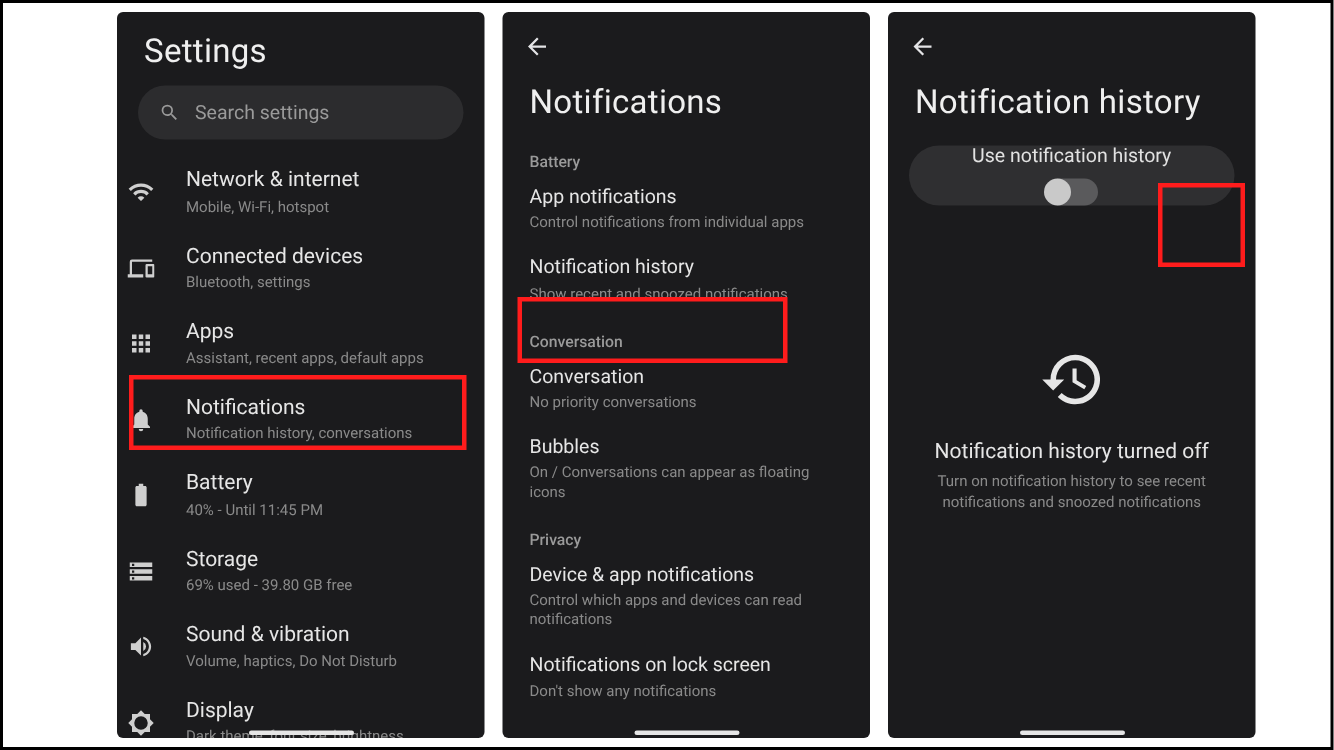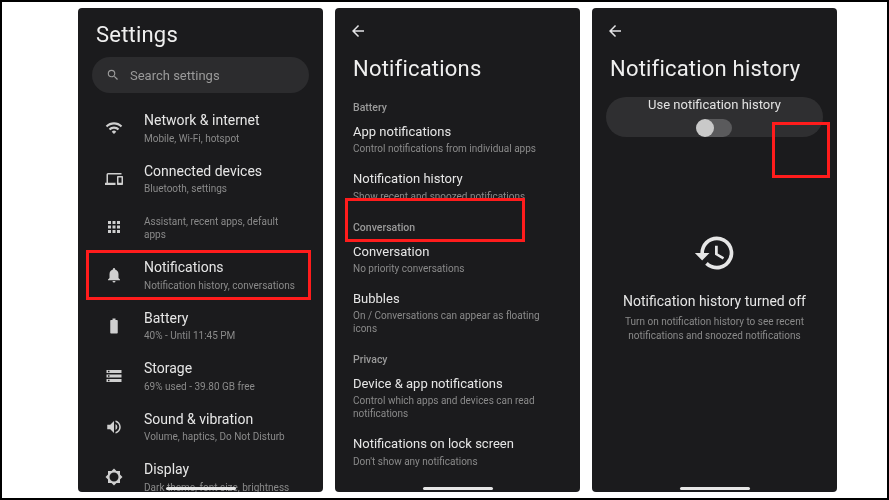--- a/index.html
+++ b/index.html
@@ -56,21 +56,21 @@
     padding: 0 14px;
     color: #9a9a9a;
     font-size: 13px;
   }
   .search svg { width: 14px; height: 14px; margin-right: 10px; fill:#9a9a9a; }
 
   .list { flex: 1; overflow: hidden; }
   .item {
     display: flex;
     align-items: center;
-    padding: 9px 24px;
+    padding: 9px 4px;
     position: relative;
   }
   .item .icon {
     width: 24px; height: 24px;
     margin-right: 18px;
     display: flex; align-items: center; justify-content: center;
     color: #cfcfcf;
   }
   .item .icon svg { width: 18px; height: 18px; fill: currentColor; }
   .item .txt { flex: 1; min-width: 0; }
@@ -211,20 +211,21 @@
         </div>
       </div>
 
       <div class="item">
         <span class="icon">
             <svg viewBox="0 0 24 24">
               <path d="M4 4h4v4H4zm6 0h4v4h-4zm6 0h4v4h-4zM4 10h4v4H4zm6 0h4v4h-4zm6 0h4v4h-4zM4 16h4v4H4zm6 0h4v4h-4zm6 0h4v4h-4z"></path>
             </svg>
           </span>
         <div class="txt">
+          <div class="primary">Apps</div>
           <div class="secondary">Assistant, recent apps, default apps</div>
         </div>
       </div>
 
       <div class="item">
         <span class="icon">
             <svg viewBox="0 0 24 24">
               <path d="M12 22a2 2 0 002-2h-4a2 2 0 002 2zm6-6V11c0-3.07-1.63-5.64-4.5-6.32V4a1.5 1.5 0 10-3 0v.68C7.63 5.36 6 7.92 6 11v5l-2 2v1h16v-1l-2-2z"></path>
             </svg>
           </span>

